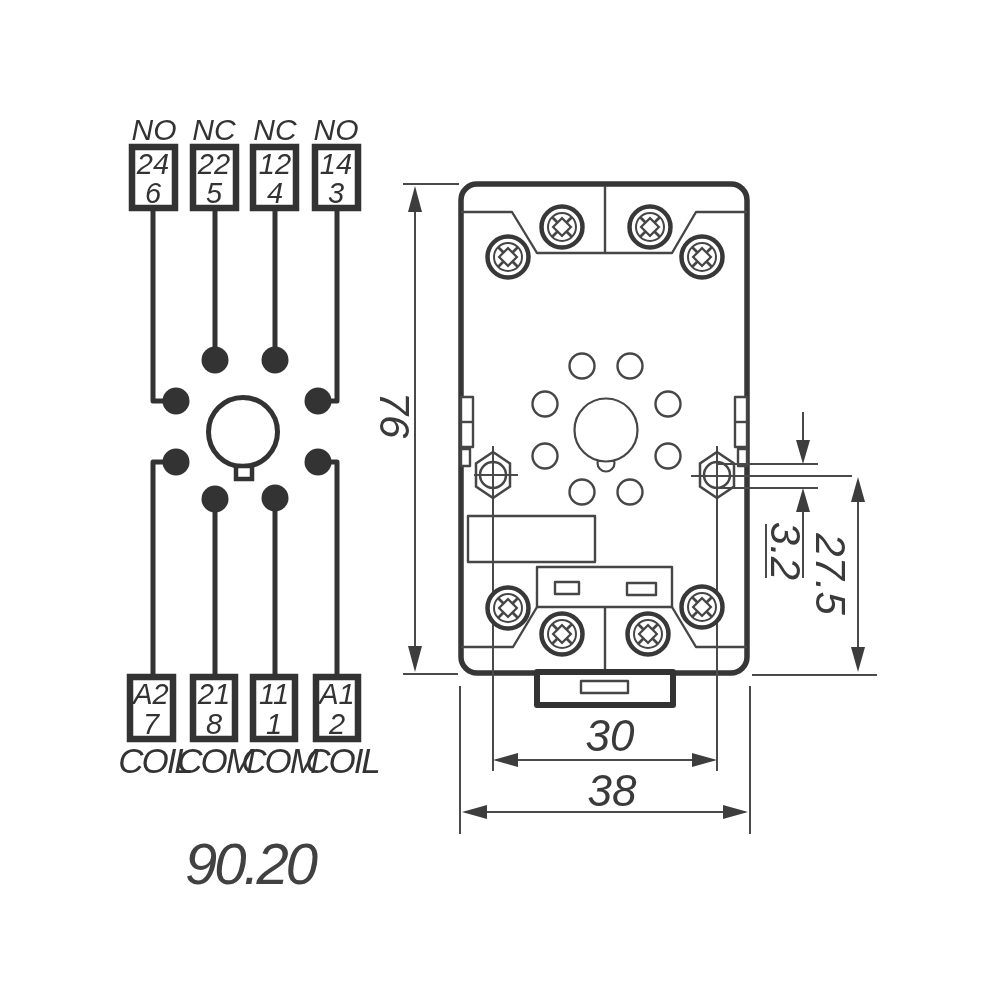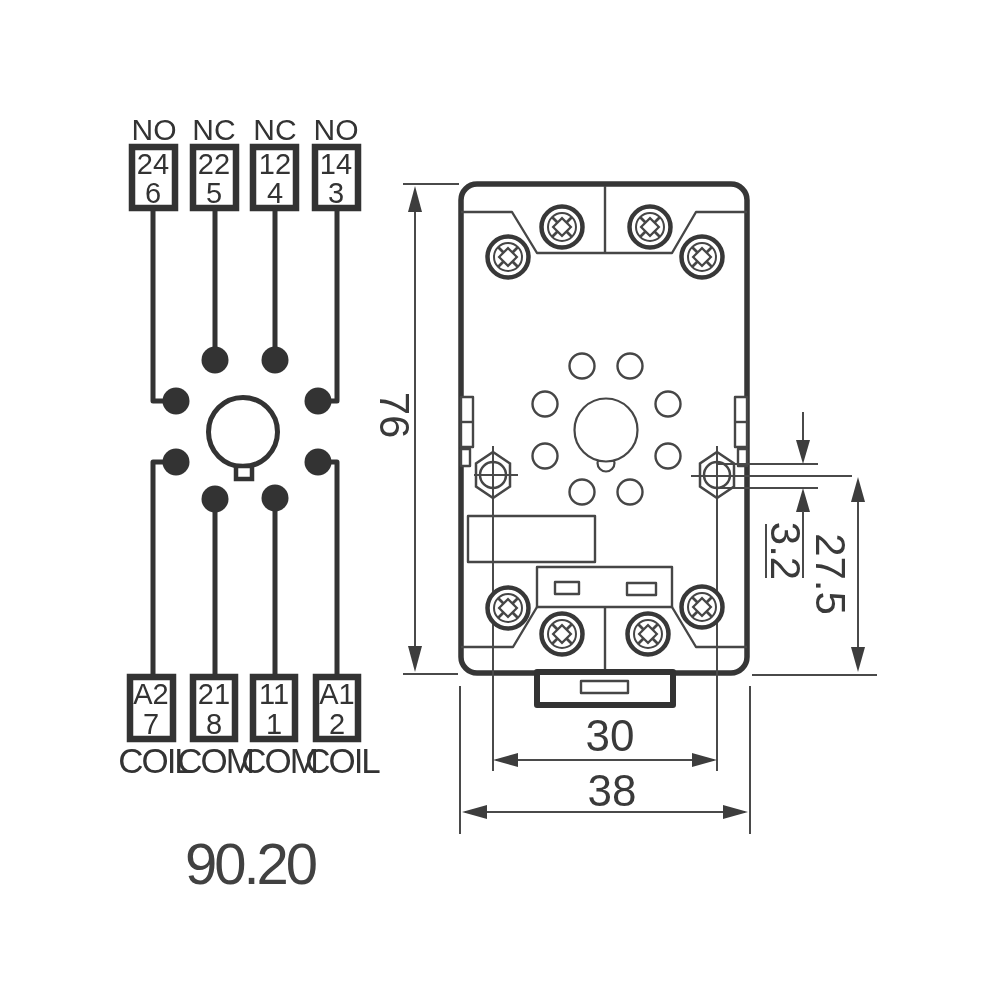--- a/index.html
+++ b/index.html
@@ -1,16 +1,16 @@
 <!DOCTYPE html>
 <html><head>
 <meta charset="utf-8">
 <style>
   html,body{margin:0;padding:0;background:#ffffff;}
-  .canvas{position:relative;width:1000px;height:1000px;background:#ffffff;overflow:hidden;}
+  .canvas{position:relative;width:1000px;height:1000px;background:#ffffff;overflow:hidden;font-style:italic;}
   svg text{font-family:"Liberation Sans", sans-serif;fill:#333333;}
   .lbl30{font-size:30px;}
   .num29{font-size:29px;}
   .coil{font-size:35px;letter-spacing:-2px;}
   .model{font-size:58px;letter-spacing:-3px;fill:#414141;}
   .dimt{font-size:44px;fill:#3a3a3a;}
   .dimr{font-size:42px;fill:#3a3a3a;}
   .w5{stroke:#333333;stroke-width:5;fill:none;stroke-linejoin:round;}
   .box{stroke:#333333;stroke-width:6.5;fill:#ffffff;}
   .body{stroke:#363636;stroke-width:5.5;fill:#ffffff;stroke-linejoin:round;}

